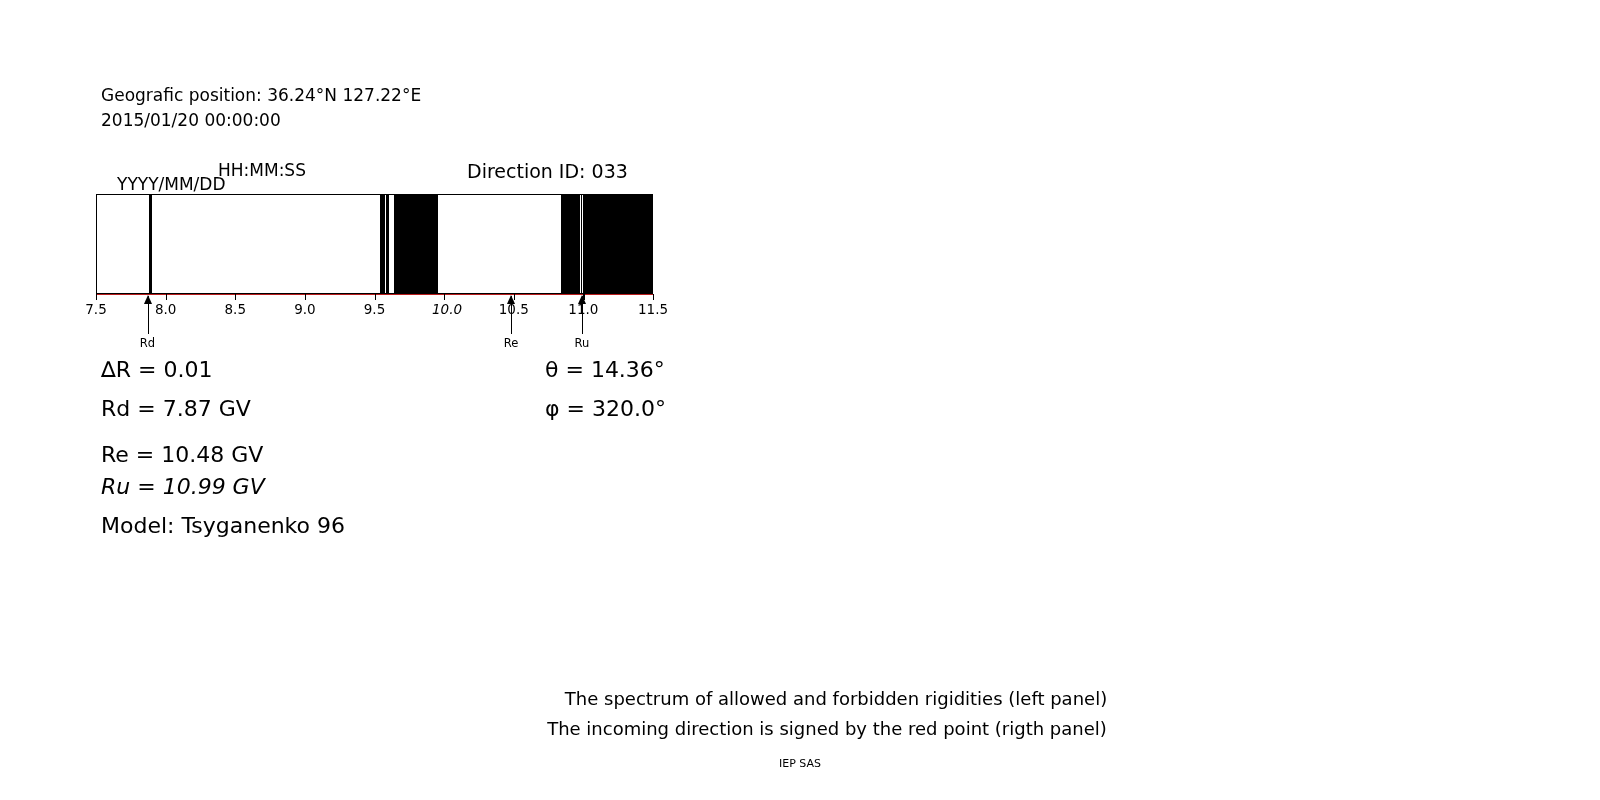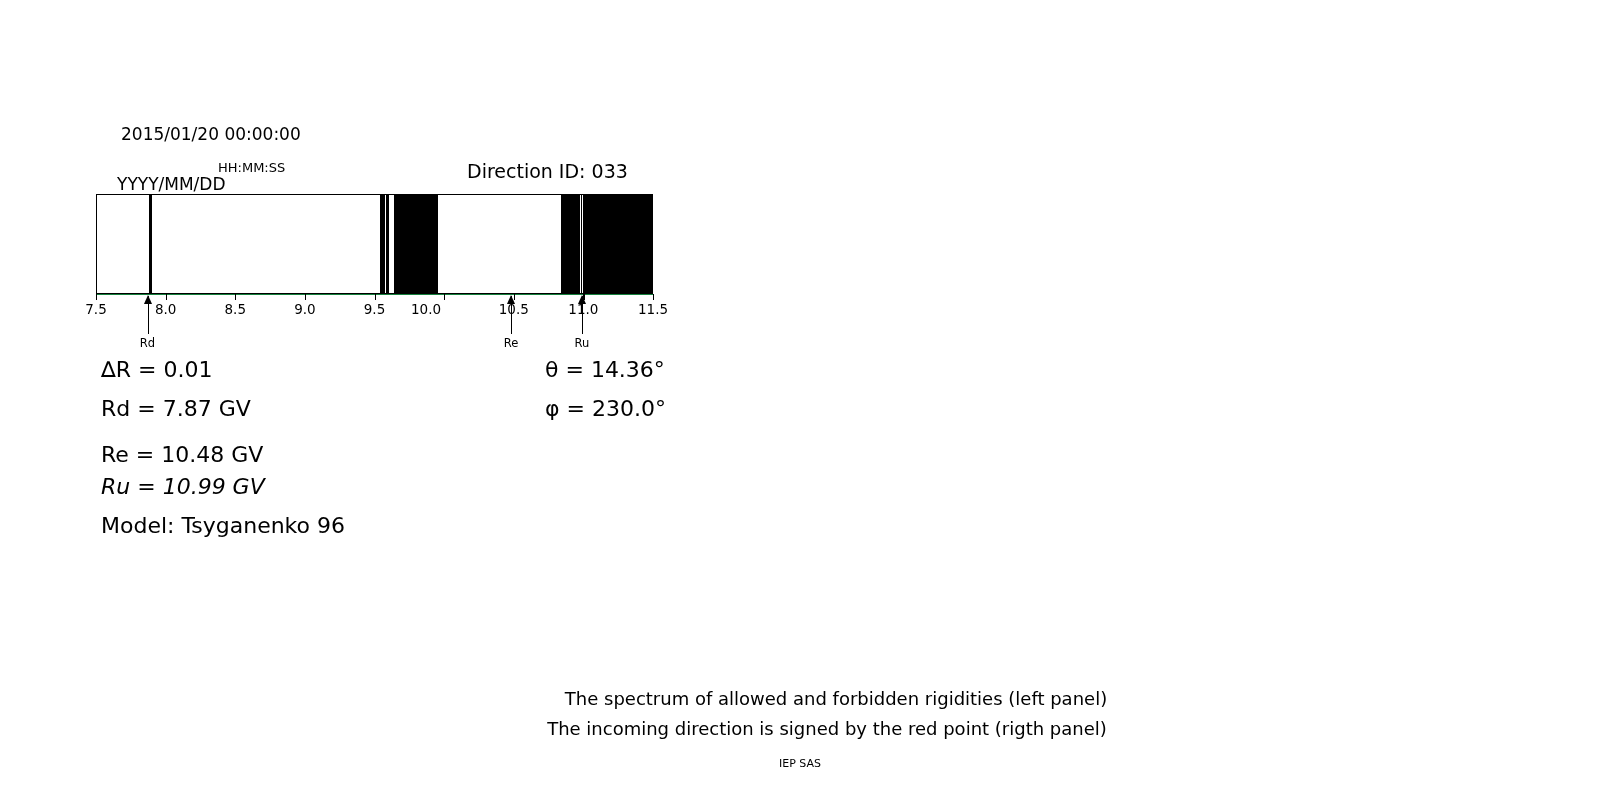--- a/index.html
+++ b/index.html
@@ -10,37 +10,37 @@
     color:#000000;
     overflow:hidden;
     position:relative;
   }
   .abs{position:absolute;}
 
   
   #left-panel{left:0;top:0;width:760px;height:660px;}
 
   .hdr-geo{left:101px;top:85px;font-size:17px;white-space:nowrap;}
-  .hdr-date{left:101px;top:124px;font-size:17px;white-space:nowrap;margin-left:20px;}
+  .hdr-date{left:101px;top:110px;font-size:17px;white-space:nowrap;}
   .hdr-fmt-date{left:101px;top:174px;font-size:17px;white-space:nowrap;margin-left:16px;}
-  .hdr-fmt-time{left:218px;top:160px;font-size:13px;white-space:nowrap;}
+  .hdr-fmt-time{left:218px;top:160px;font-size:17px;white-space:nowrap;}
   .hdr-dirid{left:467px;top:160px;font-size:19px;white-space:nowrap;}
 
   
   #spectrum-bar{
     left:96px;top:194px;width:557px;height:100px;
     border:1.3px solid #000;
     background:#ffffff;
     box-sizing:border-box;
     overflow:hidden;
   }
   .band{position:absolute;top:0;bottom:0;background:#000000;}
 
   
-  #spectrum-axis{left:96px;top:294px;width:557px;height:1.3px;background:#15803d;}
+  #spectrum-axis{left:96px;top:294px;width:557px;height:1.3px;background:#b91c1c;}
   .tickmark{position:absolute;top:0;width:1.2px;height:6px;background:#000;}
   .ticklabel{position:absolute;top:7px;font-size:13.5px;transform:translateX(-50%);white-space:nowrap;}
 
   .marker{position:absolute;}
   .marker .stem{position:absolute;left:0;top:0;width:1.4px;height:38px;background:#000;}
   .marker .head{
     position:absolute;left:-4px;top:-1px;width:0;height:0;
     border-left:4.6px solid transparent;border-right:4.6px solid transparent;
     border-bottom:9px solid #000;
   }
@@ -59,20 +59,21 @@
 
   
   .caption{position:absolute;width:100%;text-align:center;font-size:18px;}
   .footer-note{position:absolute;width:100%;text-align:center;font-size:11px;}
 </style>
 </head>
 <body>
 
 <div class="abs" id="left-panel">
 
+  <div class="abs hdr-geo">Geografic position: 36.24°N 127.22°E</div>
 
   <div class="abs hdr-date">2015/01/20 00:00:00</div>
 
   <div class="abs hdr-fmt-date">YYYY/MM/DD</div>
 
   <div class="abs hdr-fmt-time">HH:MM:SS</div>
 
   <div class="abs hdr-dirid">Direction ID: 033</div>
 
   <div class="abs" id="spectrum-bar">
@@ -90,37 +91,37 @@
       <div class="ticklabel" style="left: 0px;">7.5</div>
       <div class="tickmark" style="left: 69.625px;"></div>
       <div class="ticklabel" style="left: 69.625px;">8.0</div>
       <div class="tickmark" style="left: 139.25px;"></div>
       <div class="ticklabel" style="left: 139.25px;">8.5</div>
       <div class="tickmark" style="left: 208.875px;"></div>
       <div class="ticklabel" style="left: 208.875px;">9.0</div>
       <div class="tickmark" style="left: 278.5px;"></div>
       <div class="ticklabel" style="left: 278.5px;">9.5</div>
       <div class="tickmark" style="left: 348.125px;"></div>
-      <div class="ticklabel" style="left: 330px;">10.0</div>
+      <div class="ticklabel" style="left: 351px; font-style: italic;">10.0</div>
       <div class="tickmark" style="left: 417.75px;"></div>
       <div class="ticklabel" style="left: 417.75px;">10.5</div>
       <div class="tickmark" style="left: 487.375px;"></div>
       <div class="ticklabel" style="left: 487.375px;">11.0</div>
       <div class="tickmark" style="left: 557px;"></div>
       <div class="ticklabel" style="left: 557px;">11.5</div>
     </div>
 
   <div class="param param-col-a" style="top:357px;">∆R = 0.01</div>
   <div class="param param-col-a" style="top:396px;">Rd = 7.87 GV</div>
   <div class="param param-col-a" style="top:442px;">Re = 10.48 GV</div>
   <div class="param param-col-a" style="top:474px;font-style:italic;">Ru = 10.99 GV</div>
   <div class="param param-col-a" style="top:513px;">Model: Tsyganenko 96</div>
 
   <div class="param param-col-b" style="top:357px;">θ = 14.36°</div>
-  <div class="param param-col-b" style="top:396px;">φ = 230.0°</div>
+  <div class="param param-col-b" style="top:396px;">φ = 320.0°</div>
 <div class="marker" style="left: 147.523px; top: 296px;">
       <div class="stem"></div>
       <div class="head"></div>
       <div class="mlabel">Rd</div>
     </div>
     <div class="marker" style="left: 510.965px; top: 296px;">
       <div class="stem"></div>
       <div class="head"></div>
       <div class="mlabel">Re</div>
     </div>

